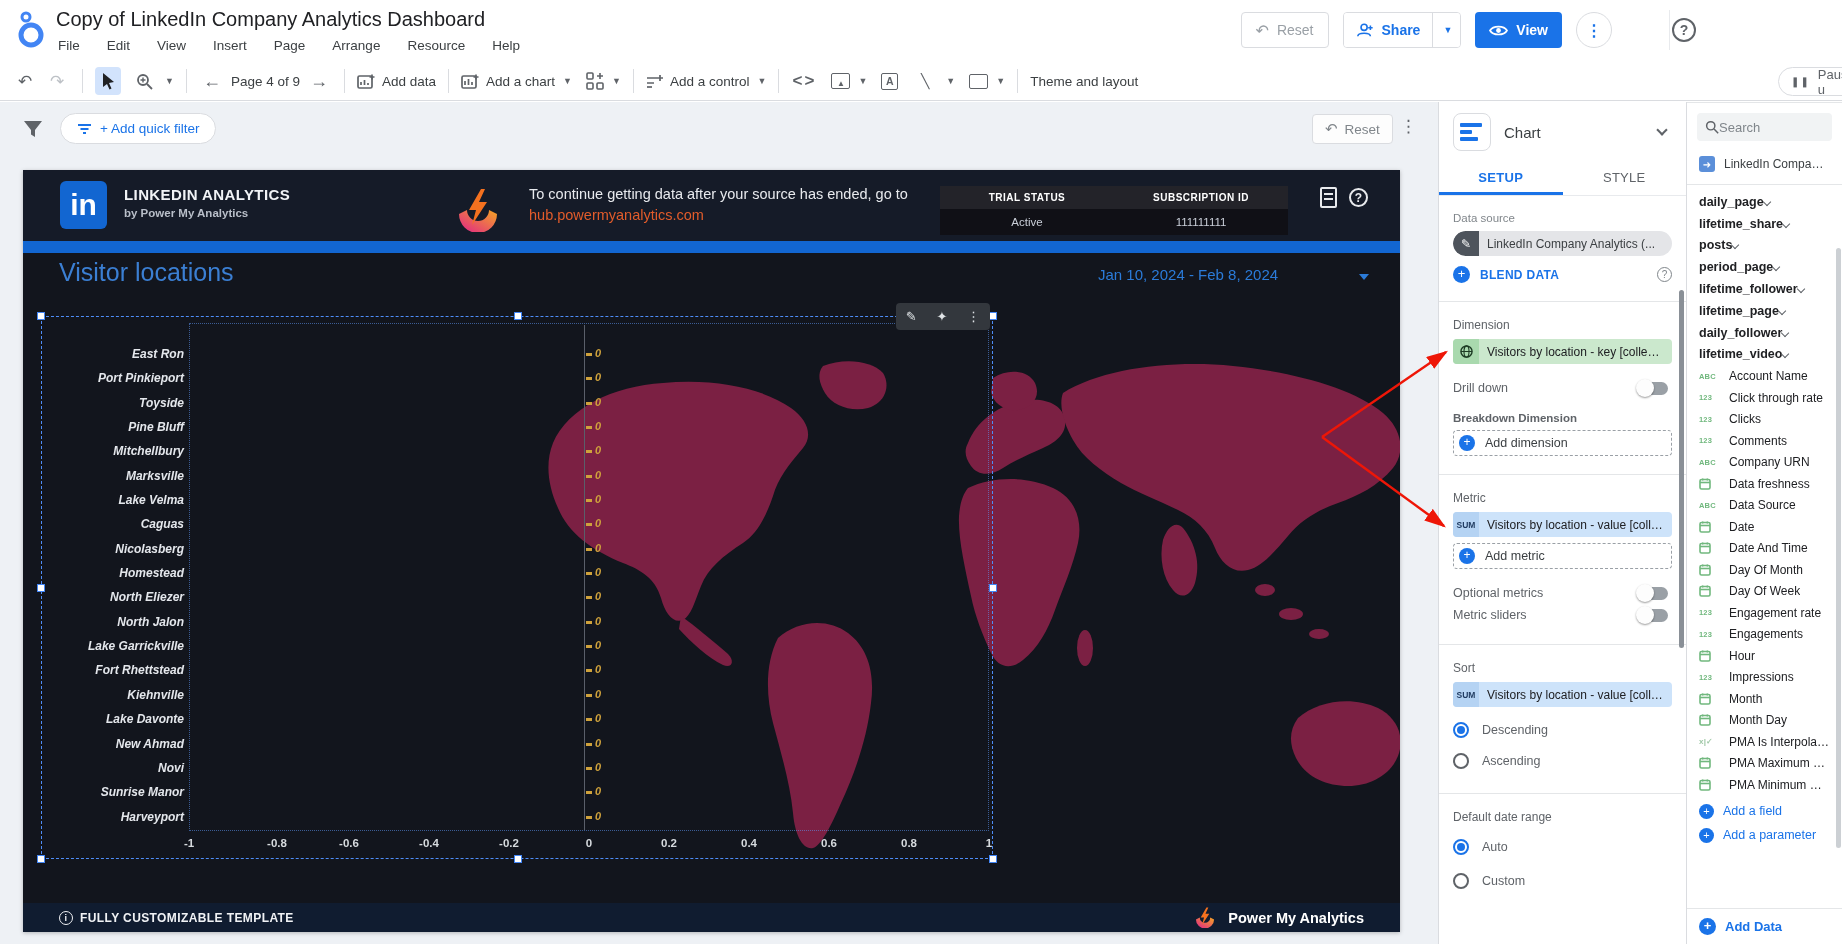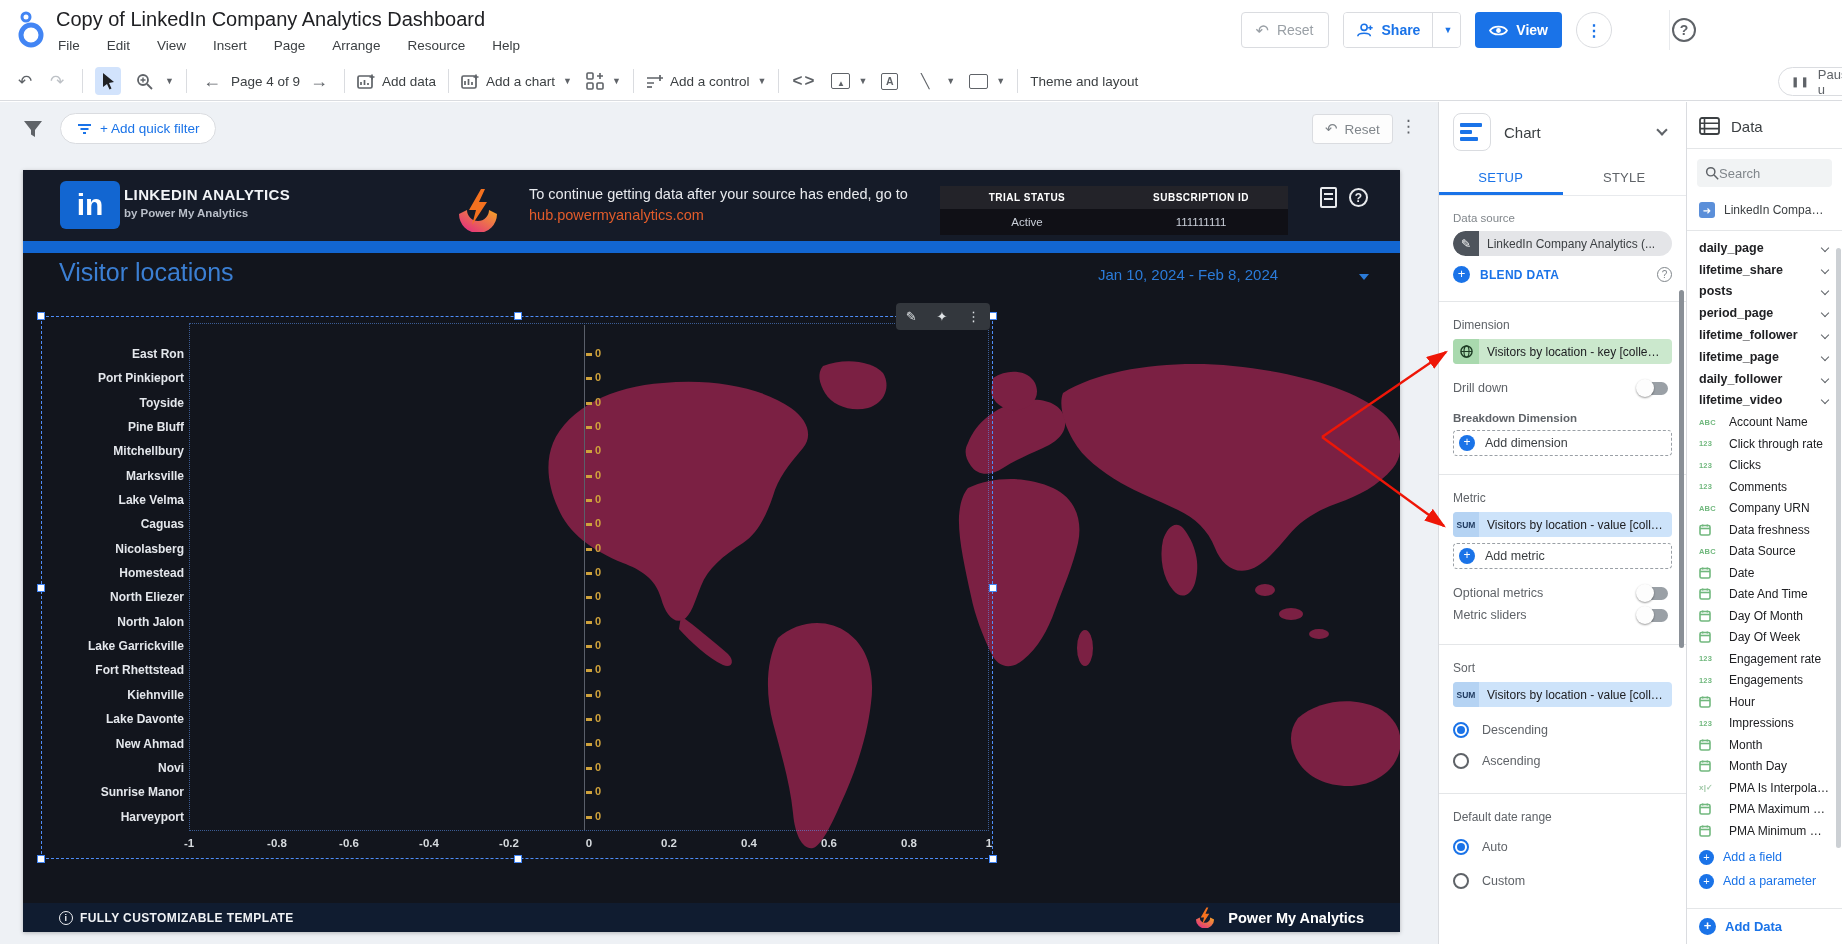--- a/index.html
+++ b/index.html
@@ -53,21 +53,21 @@
                   border:1px solid #dadce0; border-radius:16px; background:#fff; padding:0 16px;
                   color:#1a73e8; font-size:13.5px; }
   #canvas-reset { position:absolute; left:1312px; top:4px; height:30px; display:flex; align-items:center; gap:7px;
                   border:1px solid #dadce0; border-radius:4px; background:#fdfdfd; padding:0 12px; color:#80868b; font-size:13.5px; }
   #canvas-more { position:absolute; left:1400px; top:6px; font-size:17px; color:#5f6368; letter-spacing:0; }
 
   
   #dashboard { position:absolute; left:23px; top:68px; width:1377px; height:762px; background:#12151d;
                overflow:hidden; box-shadow:0 1px 4px rgba(0,0,0,.25); }
   #dash-header { position:absolute; top:0; left:0; width:100%; height:71px; background:#151b28; }
-  #li-logo { position:absolute; left:37px; top:11px; width:60px; height:48px; background:#1266d1; border-radius:6px;
+  #li-logo { position:absolute; left:37px; top:11px; width:47px; height:48px; background:#1266d1; border-radius:6px;
              color:#fff; font-weight:bold; font-size:30px; display:flex; align-items:center; justify-content:center; }
   #brand-title { position:absolute; left:101px; top:16px; color:#f1f3f6; font-size:15px; font-weight:bold; letter-spacing:.4px; }
   #brand-sub { position:absolute; left:101px; top:37px; color:#b9bfc9; font-size:11.5px; font-weight:bold; }
   #pma-flame { position:absolute; left:432px; top:18px; }
   #trial-note { position:absolute; left:506px; top:14px; font-size:14.5px; color:#e8eaee; line-height:21px; }
   #trial-link { color:#e25c2b; }
   #trial-box { position:absolute; left:917px; top:16px; width:348px; height:49px; background:#101016; }
   #trial-head { display:flex; height:23px; background:#232329; }
   #trial-head div { flex:1; text-align:center; color:#fff; font-size:10px; font-weight:bold; letter-spacing:.5px; line-height:23px; }
   #trial-vals { display:flex; height:26px; }
@@ -85,21 +85,21 @@
 
   #world-map { position:absolute; left:500px; top:178px; width:880px; height:540px; }
 
   
   #chart-sel { position:absolute; left:18px; top:146px; width:952px; height:543px;
                border:1px dashed #4e8df7; z-index:3; }
   .handle { position:absolute; width:8px; height:8px; background:#fff; border:1.5px solid #4285f4; }
   #plot { position:absolute; left:147px; top:6px; width:800px; height:508px; border:1px dotted rgba(94,151,246,.55); }
   #zero-line { position:absolute; left:542px; top:8px; width:1px; height:505px; background:#5a5f6a; }
   #rows { position:absolute; left:0; top:25px; width:952px; }
-  .crow { position:relative; height:24.35px; }
+  .crow { position:relative; height:24.35px;font-style:italic; }
   .crow .city { position:absolute; left:0; top:5px; width:142px; text-align:right; color:#e4e7ec; font-size:12px; font-weight:bold; }
   .crow .nub { position:absolute; left:544px; top:11px; width:6px; height:3px; background:#cfa23c; }
   .crow .zval { position:absolute; left:553px; top:5px; color:#cfa23c; font-size:11px; font-weight:bold; }
   #xaxis { position:absolute; left:0; top:520px; width:952px; height:16px; }
   .xtick { position:absolute; top:0; width:44px; margin-left:-22px; text-align:center; color:#d6dade; font-size:11.5px; font-weight:bold; }
   #mini-toolbar { position:absolute; left:854px; top:-14px; width:94px; height:27px; background:#33373d; border-radius:4px;
                   display:flex; align-items:center; justify-content:space-around; color:#dfe3e6; font-size:13px; z-index:4; }
 
   #dash-footer { position:absolute; left:0; top:733px; width:100%; height:29px; background:#101c30;
                  display:flex; align-items:center; justify-content:space-between; padding:0 36px; }
@@ -112,21 +112,21 @@
   #chart-panel { position:absolute; top:102px; left:1438px; width:248px; height:842px; background:#fff;
                  border-left:1px solid #dadce0; overflow:hidden; }
   #cp-header { display:flex; align-items:center; padding:11px 14px 10px 14px; }
   #cp-icon { width:38px; height:38px; border:1px solid #dadce0; border-radius:8px; display:flex; flex-direction:column;
              justify-content:center; gap:3px; padding-left:6px; }
   #cp-icon i { display:block; height:4px; background:#1a73e8; border-radius:1px; }
   #cp-title { margin-left:13px; font-size:15px; color:#3c4043; flex:1; }
   .chev { width:8px; height:8px; border-right:2px solid #5f6368; border-bottom:2px solid #5f6368; transform:rotate(45deg); flex:none; }
   #cp-tabs { display:flex; border-bottom:1px solid #e8eaed; height:35px; }
   .cp-tab { flex:1; text-align:center; line-height:33px; font-size:13px; letter-spacing:.3px; color:#5f6368; }
-  .cp-tab.active { color:#1a73e8; font-weight:normal; border-bottom:3px solid #1a73e8; }
+  .cp-tab.active { color:#1a73e8; font-weight:bold; border-bottom:3px solid #1a73e8; }
   .sec-label { margin:16px 14px 7px; font-size:12px; color:#5f6368; }
   .sec-label-sm { margin:17px 14px 1px; font-size:11.5px; color:#5f6368; font-weight:bold; }
   .pill { display:flex; align-items:center; height:25px; margin:0 14px; border-radius:4px; overflow:hidden; font-size:12px; color:#202124; }
   .pill .lead { width:26px; align-self:stretch; display:flex; align-items:center; justify-content:center; flex:none; }
   .pill .ptext { padding:0 8px; }
   .pill-gray { background:#e4e5e8; border-radius:13px; color:#3c4043; }
   .pill-gray .lead { background:#4e545c; color:#fff; font-size:12px; border-radius:13px 0 0 13px; }
   .pill-green { background:#cbe8cd; }
   .pill-green .lead { background:#a9d9ae; }
   .pill-blue { background:#cde3fa; }
@@ -160,21 +160,21 @@
   #dp-div1 { border:none; border-top:1px solid #e4e6e8; }
   #search-box { display:flex; align-items:center; height:28px; margin:10px 10px 0; background:#f1f3f4;
                 border-radius:4px; padding:0 8px; }
   #search-input { border:none; background:transparent; outline:none; width:100px; font-size:13px; color:#3c4043;
                   font-family:"Liberation Sans",sans-serif; }
   #search-input::placeholder { color:#80868b; }
   #dp-source { display:flex; align-items:center; gap:9px; margin:15px 12px 12px; }
   #dp-source-icon { width:16px; height:16px; border-radius:3px; background:#5b8fd9; color:#fff; font-size:10px;
                     display:flex; align-items:center; justify-content:center; flex:none; }
   #dp-source-name { font-size:12px; color:#3c4043; }
-  .coll-row { display:flex; align-items:center; justify-content:space-between; height:21.8px; padding:0 14px 0 12px; }
+  .coll-row { display:flex; align-items:center; height:21.8px; padding:0 14px 0 12px; }
   .coll-name { font-size:12.5px; font-weight:bold; color:#202124; }
   .coll-row .chev { width:6px; height:6px; border-width:1.5px; }
   .field-row { display:flex; align-items:center; gap:8px; height:21.5px; padding:0 12px; }
   .f-icon { width:22px; flex:none; display:flex; align-items:center; color:#71b87e; font-size:7.5px; font-weight:bold; letter-spacing:.2px; }
   .f-icon svg { display:none; }
   .f-icon.t-date svg { display:block; }
   .f-icon.t-boolean { color:#9ec7a5; font-size:8px; }
   .f-name { font-size:12px; color:#202124; white-space:nowrap; overflow:hidden; text-overflow:ellipsis; }
   .dp-add { display:flex; align-items:center; gap:9px; height:24px; padding:0 12px; color:#1a73e8; font-size:12.5px; }
   .dp-add .plus-circ { width:15px; height:15px; font-size:11px; line-height:14px; }
@@ -662,27 +662,20 @@
     <span>Auto</span>
   </div>
   <div class="radio-row" style="margin-top:18px;">
     <span class="radio"></span>
     <span>Custom</span>
   </div>
   <div id="cp-scrollbar"></div>
 </div>
 
 <div id="data-panel">
-  <div id="dp-header">
-    <svg width="21" height="18" viewBox="0 0 21 18">
-      <rect x="1" y="1" width="19" height="16" rx="2" fill="none" stroke="#3c4043" stroke-width="1.8"></rect>
-      <path d="M1,6.3 h19 M1,11.6 h19 M5.5,1 v16" stroke="#3c4043" stroke-width="1.6"></path>
-    </svg>
-    <span id="dp-title">Data</span>
-  </div>
   <hr id="dp-div1">
   <div id="search-box">
     <svg width="14" height="14" viewBox="0 0 17 17">
       <circle cx="7" cy="7" r="5" fill="none" stroke="#5f6368" stroke-width="1.8"></circle>
       <path d="M11,11 L16,16" stroke="#5f6368" stroke-width="1.8"></path>
     </svg>
     <input id="search-input" placeholder="Search" style="">
   </div>
   <div id="dp-source">
     <span id="dp-source-icon">➜</span>

